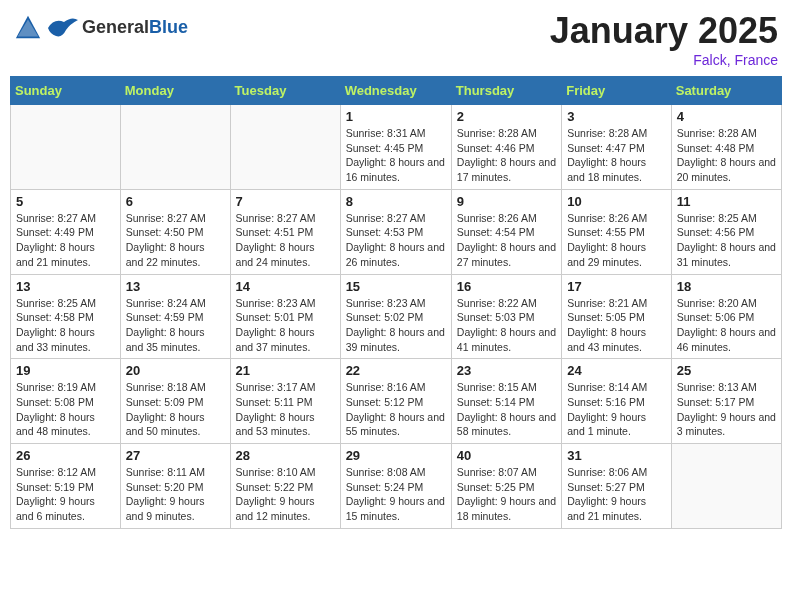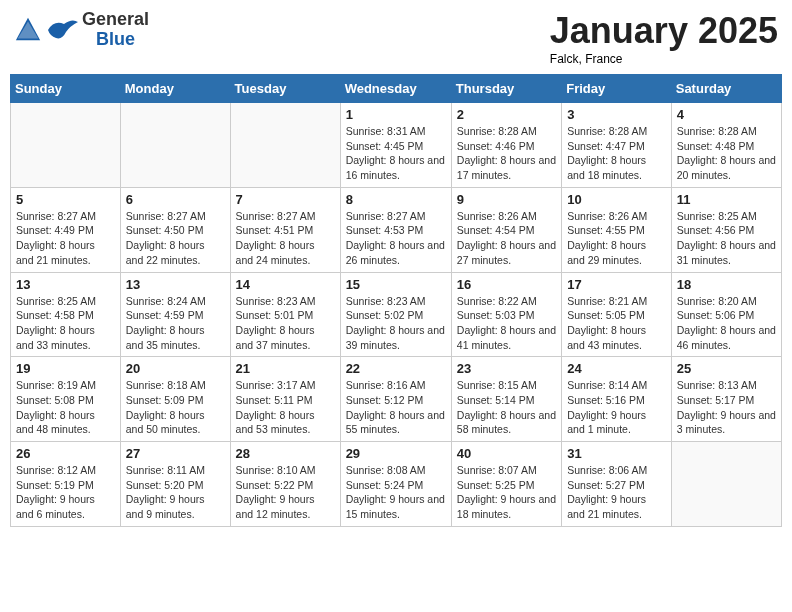--- a/index.html
+++ b/index.html
@@ -17,57 +17,57 @@
       margin-bottom: 8px;
       padding: 0 4px;
     }
     .logo {
       display: flex;
       align-items: center;
       gap: 2px;
     }
     .logo-text {
       display: flex;
-      flex-direction: column;
       line-height: 1.1;
     }
     .logo-general {
       font-size: 18px;
       font-weight: bold;
       color: #333;
     }
     .logo-blue {
       font-size: 18px;
       font-weight: bold;
       color: #1a5fa8;
       text-align: center;
     }
     .logo-icon {
       width: 28px;
       height: 28px;
     }
     .title-block {
+      text-align: right;
     }
     .cal-title {
       font-size: 36px;
       font-weight: bold;
       color: #222;
     }
     .cal-subtitle {
-      font-size: 12px;
-      color: #000000;
+      font-size: 14px;
+      color: #6d28d9;
     }
     .calendar {
       width: 100%;
       border-collapse: collapse;
       border: 1px solid #ccc;
     }
     .calendar th {
       background: #2c6fad;
-      color: #ffffff;
+      color: #bef264;
       font-size: 13px;
       font-weight: bold;
       padding: 6px 4px;
       text-align: left;
       border: 1px solid #2c6fad;
     }
     .calendar td {
       vertical-align: top;
       border: 1px solid #ccc;
       padding: 4px 5px;

